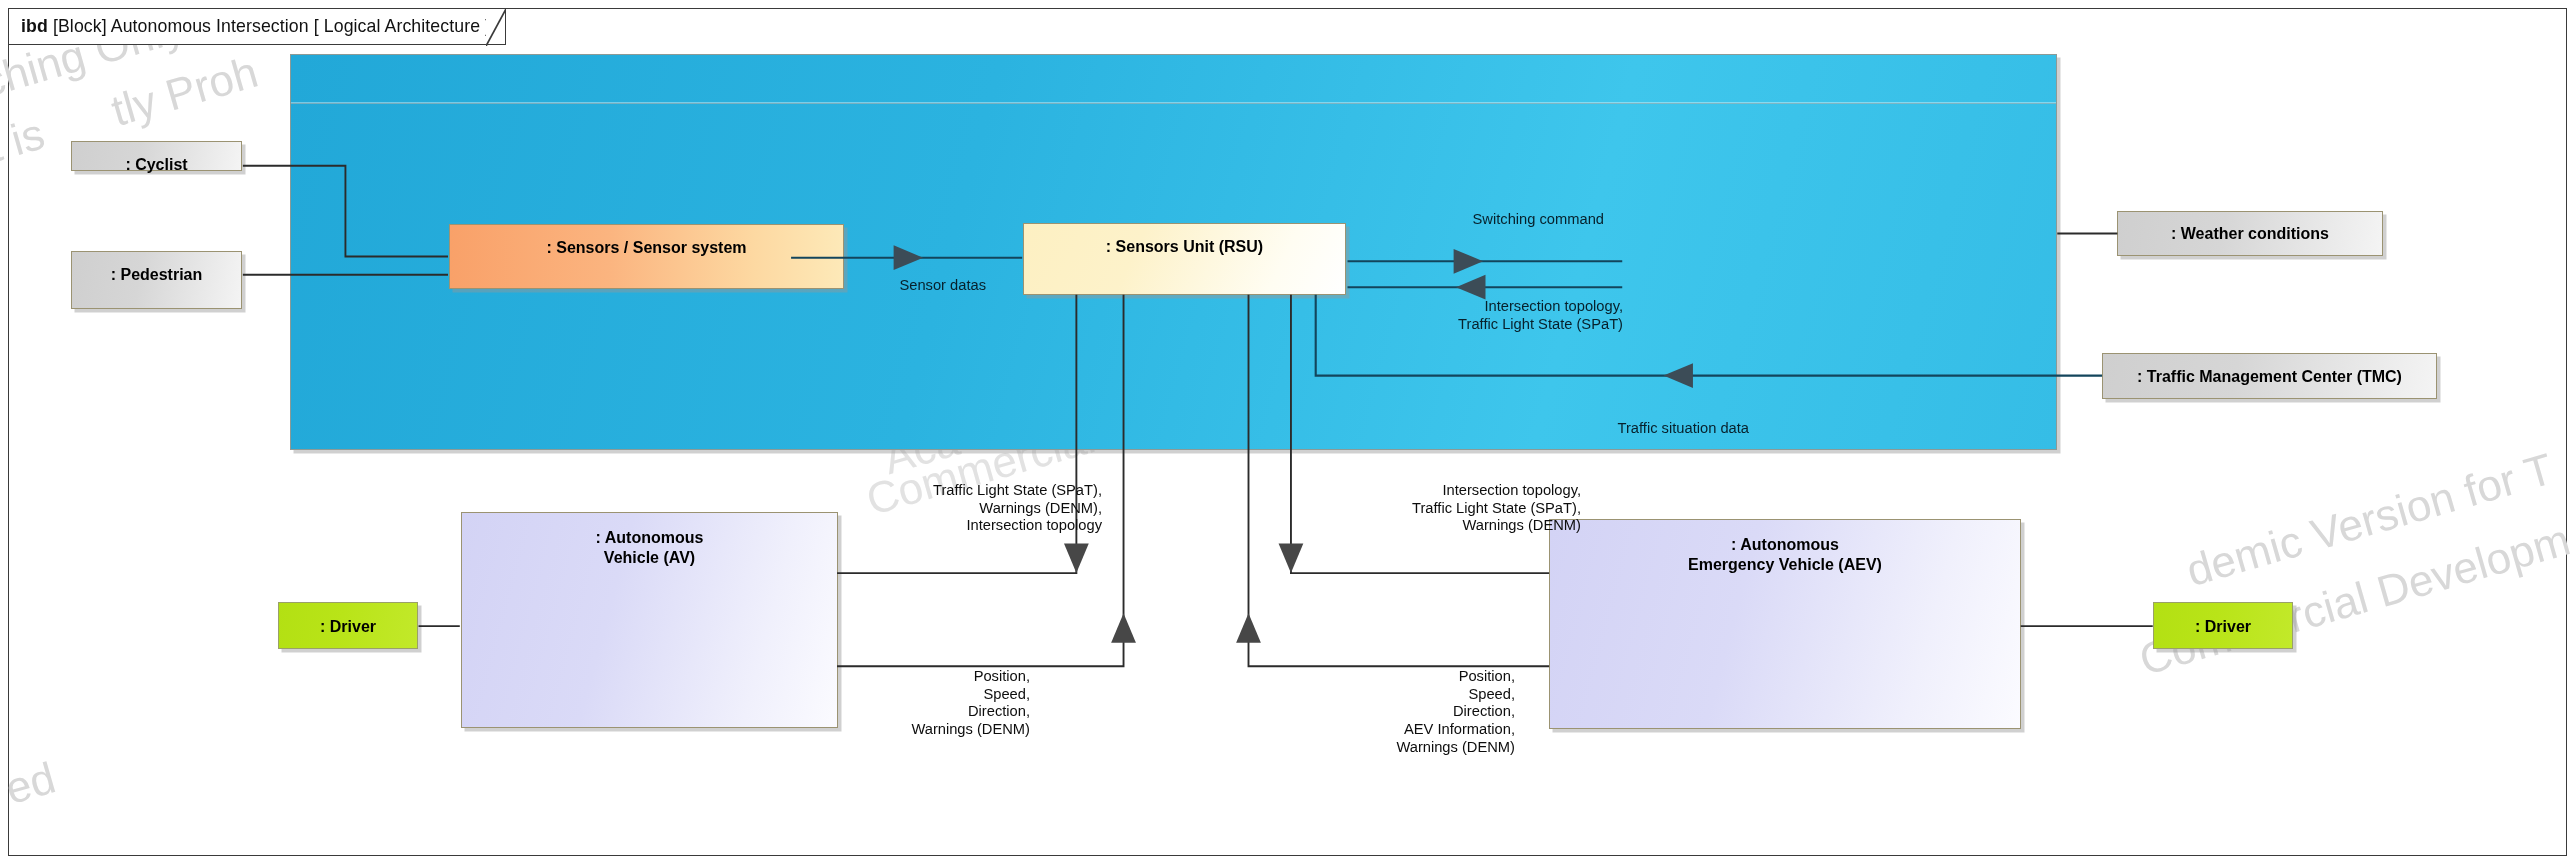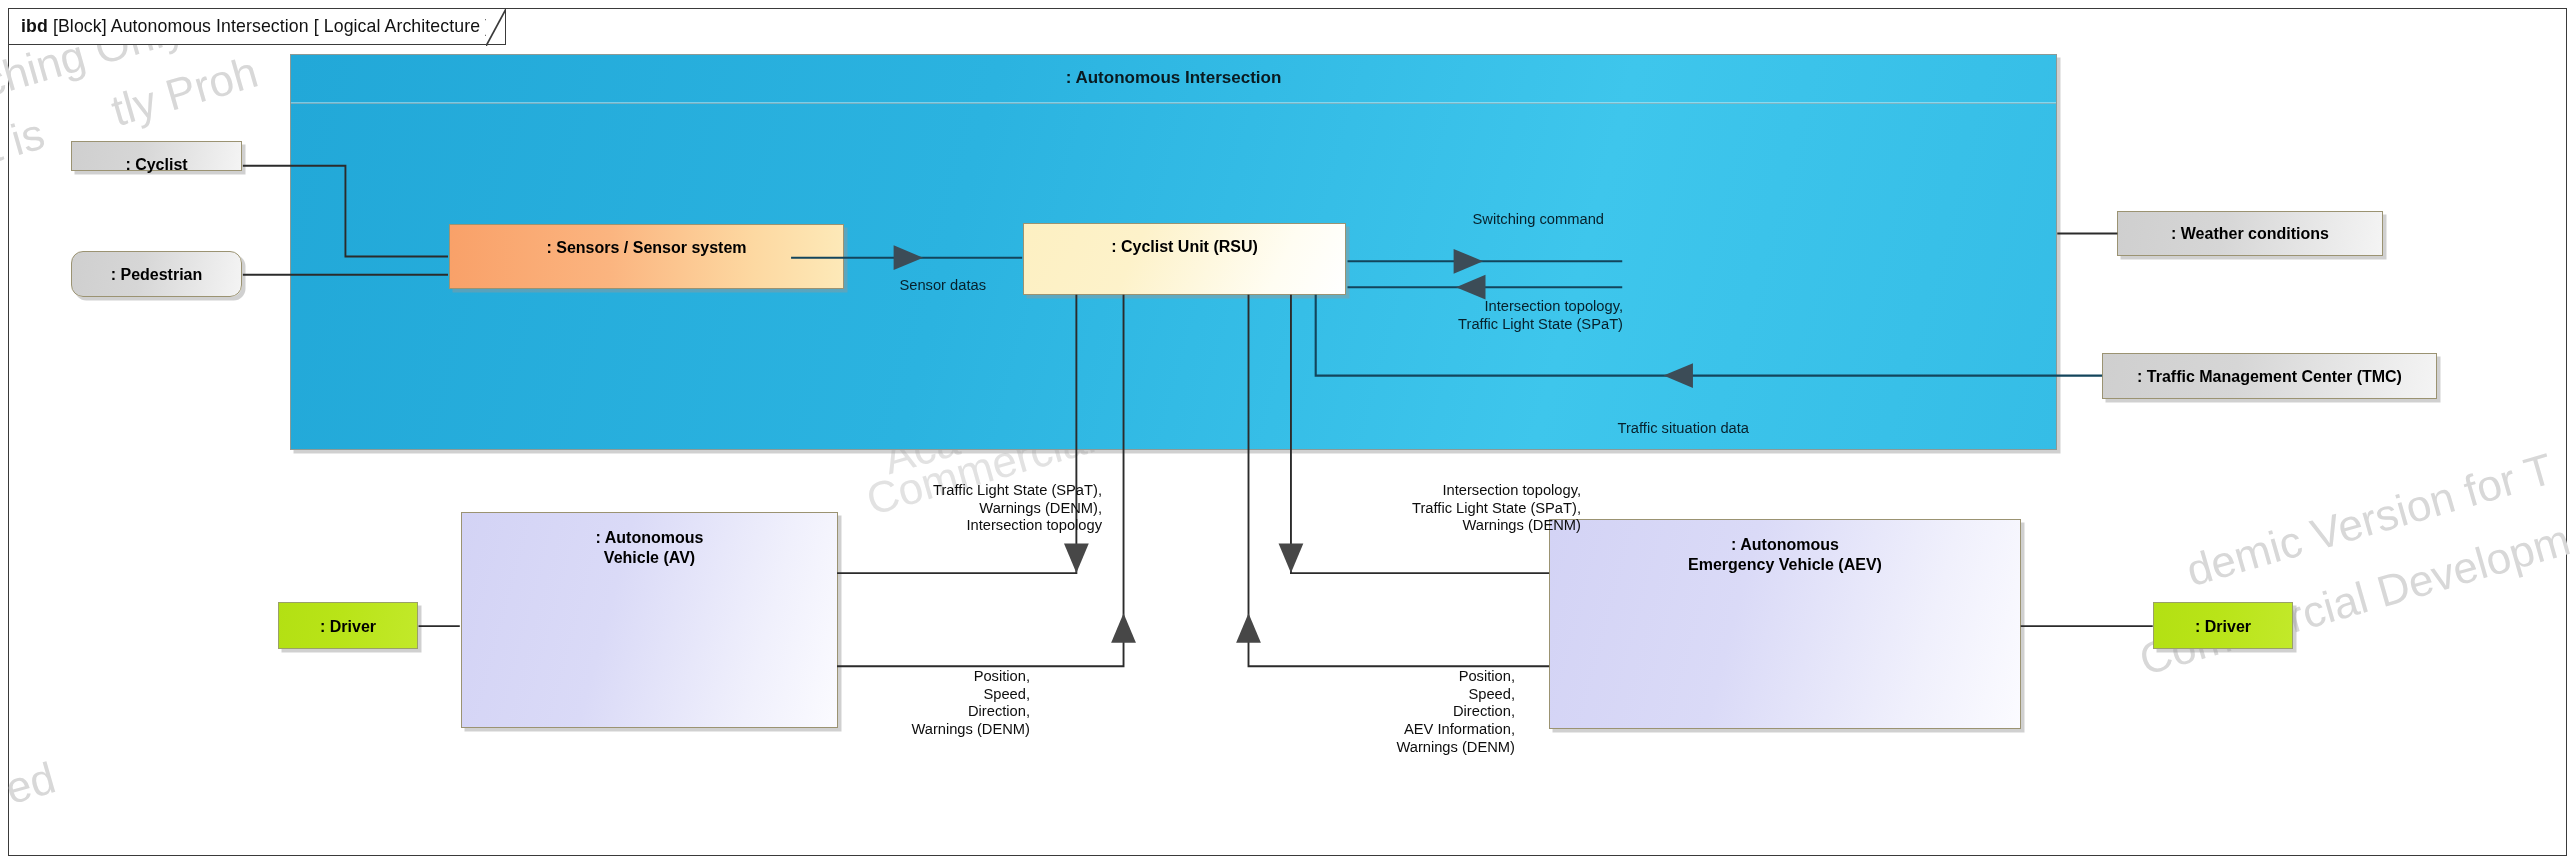--- a/index.html
+++ b/index.html
@@ -165,38 +165,37 @@
   <div class="frame"></div>
   <div class="frame-tab">
     <div class="frame-tab-text"><b>ibd</b> [Block] Autonomous Intersection [ Logical Architecture ]</div>
     <svg class="frame-tab-notch" viewBox="0 0 34 62" preserveAspectRatio="none">
       <polygon points="0,0 34,0 0,62" fill="#ffffff"></polygon>
       <line x1="34" y1="0" x2="0" y2="62" stroke="#3a3a3a" stroke-width="3"></line>
     </svg>
   </div>
 
   <div class="container-blk blk" style="left:290px; top:54px; width:1767px; height:396px;">
-    <div class="container-title" style="top:13px;">: Autonomous Intersection</div>
     <div class="container-hdr-rule" style="top:47px;"></div>
   </div>
 
   <div class="blk grey-blk" style="left:71px; top:141px; width:171px; height:30px;">
     <div class="blk-label" style="top:13px;">: Cyclist</div>
   </div>
 
-  <div class="blk grey-blk" style="left:71px; top:251px; width:171px; height:46px;border-radius:12px;">
+  <div class="blk grey-blk" style="left:71px; top:251px; width:171px; height:58px;">
     <div class="blk-label" style="top:13px;">: Pedestrian</div>
   </div>
 
   <div class="blk orange-blk" style="left:449px; top:224px; width:395px; height:65px;text-decoration:underline;">
     <div class="blk-label" style="top:13px;">: Sensors / Sensor system</div>
   </div>
 
   <div class="blk cream-blk" style="left:1023px; top:223px; width:323px; height:72px;">
-    <div class="blk-label" style="top:13px;">: Cyclist Unit (RSU)</div>
+    <div class="blk-label" style="top:13px;">: Sensors Unit (RSU)</div>
   </div>
 
 
   <div class="blk grey-blk" style="left:2117px; top:211px; width:266px; height:45px;">
     <div class="blk-label" style="top:12.4px;">: Weather conditions</div>
   </div>
 
   <div class="blk grey-blk" style="left:2102px; top:353px; width:335px; height:46px;text-decoration:underline;">
     <div class="blk-label" style="top:13px;">: Traffic Management Center (TMC)</div>
   </div>

